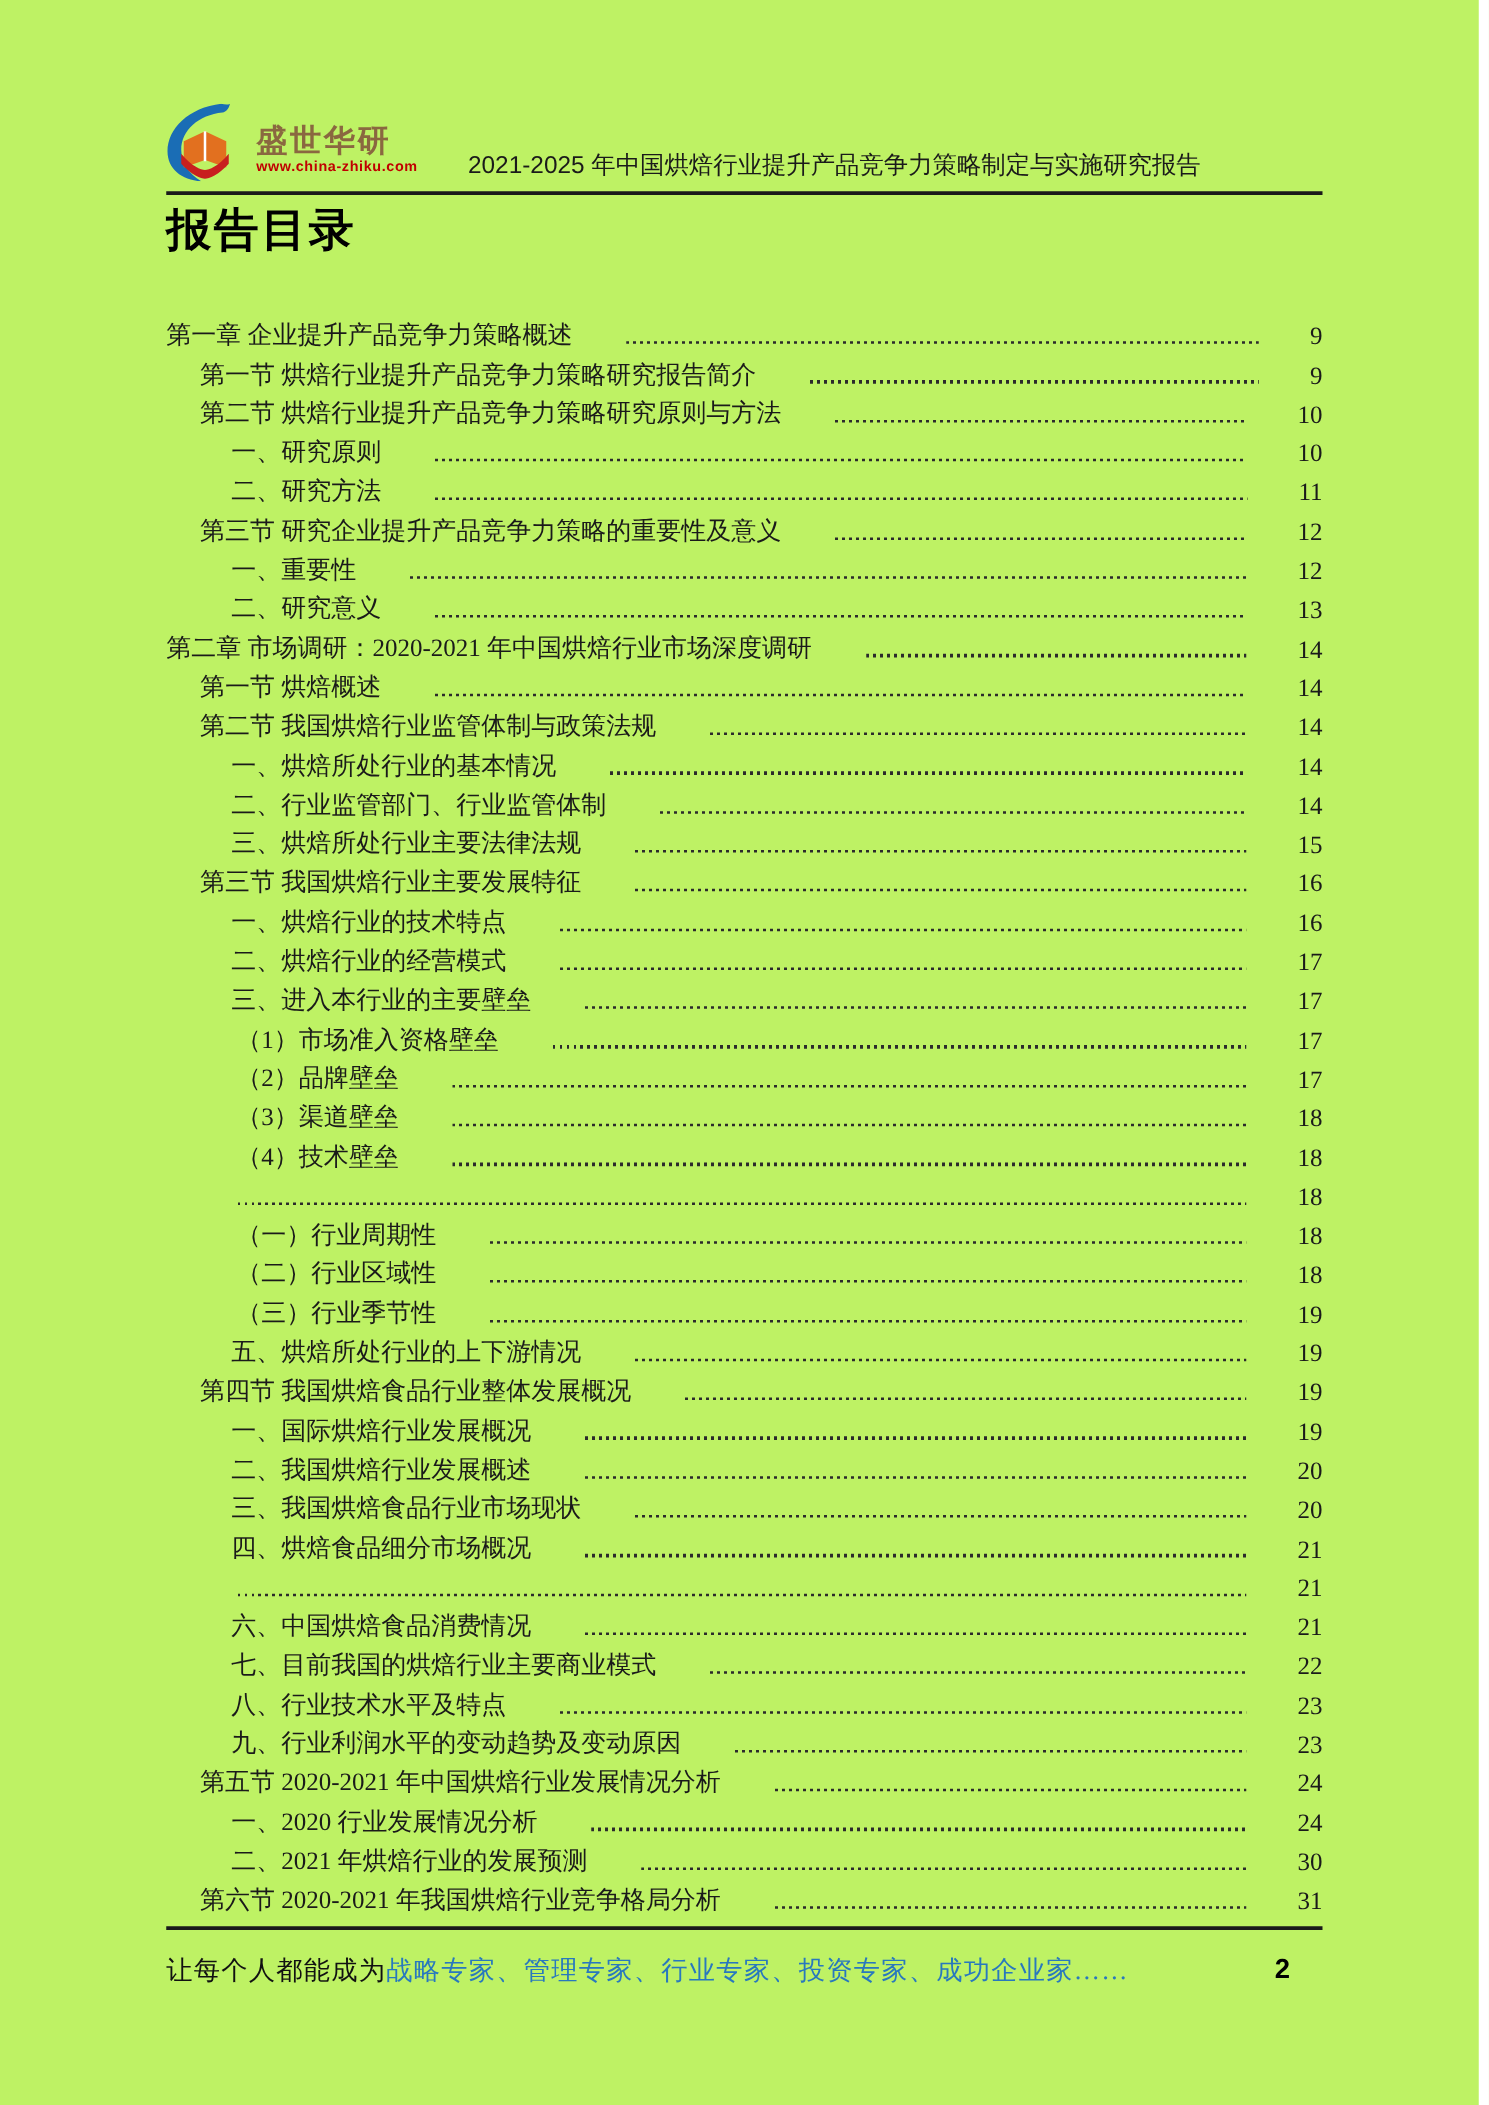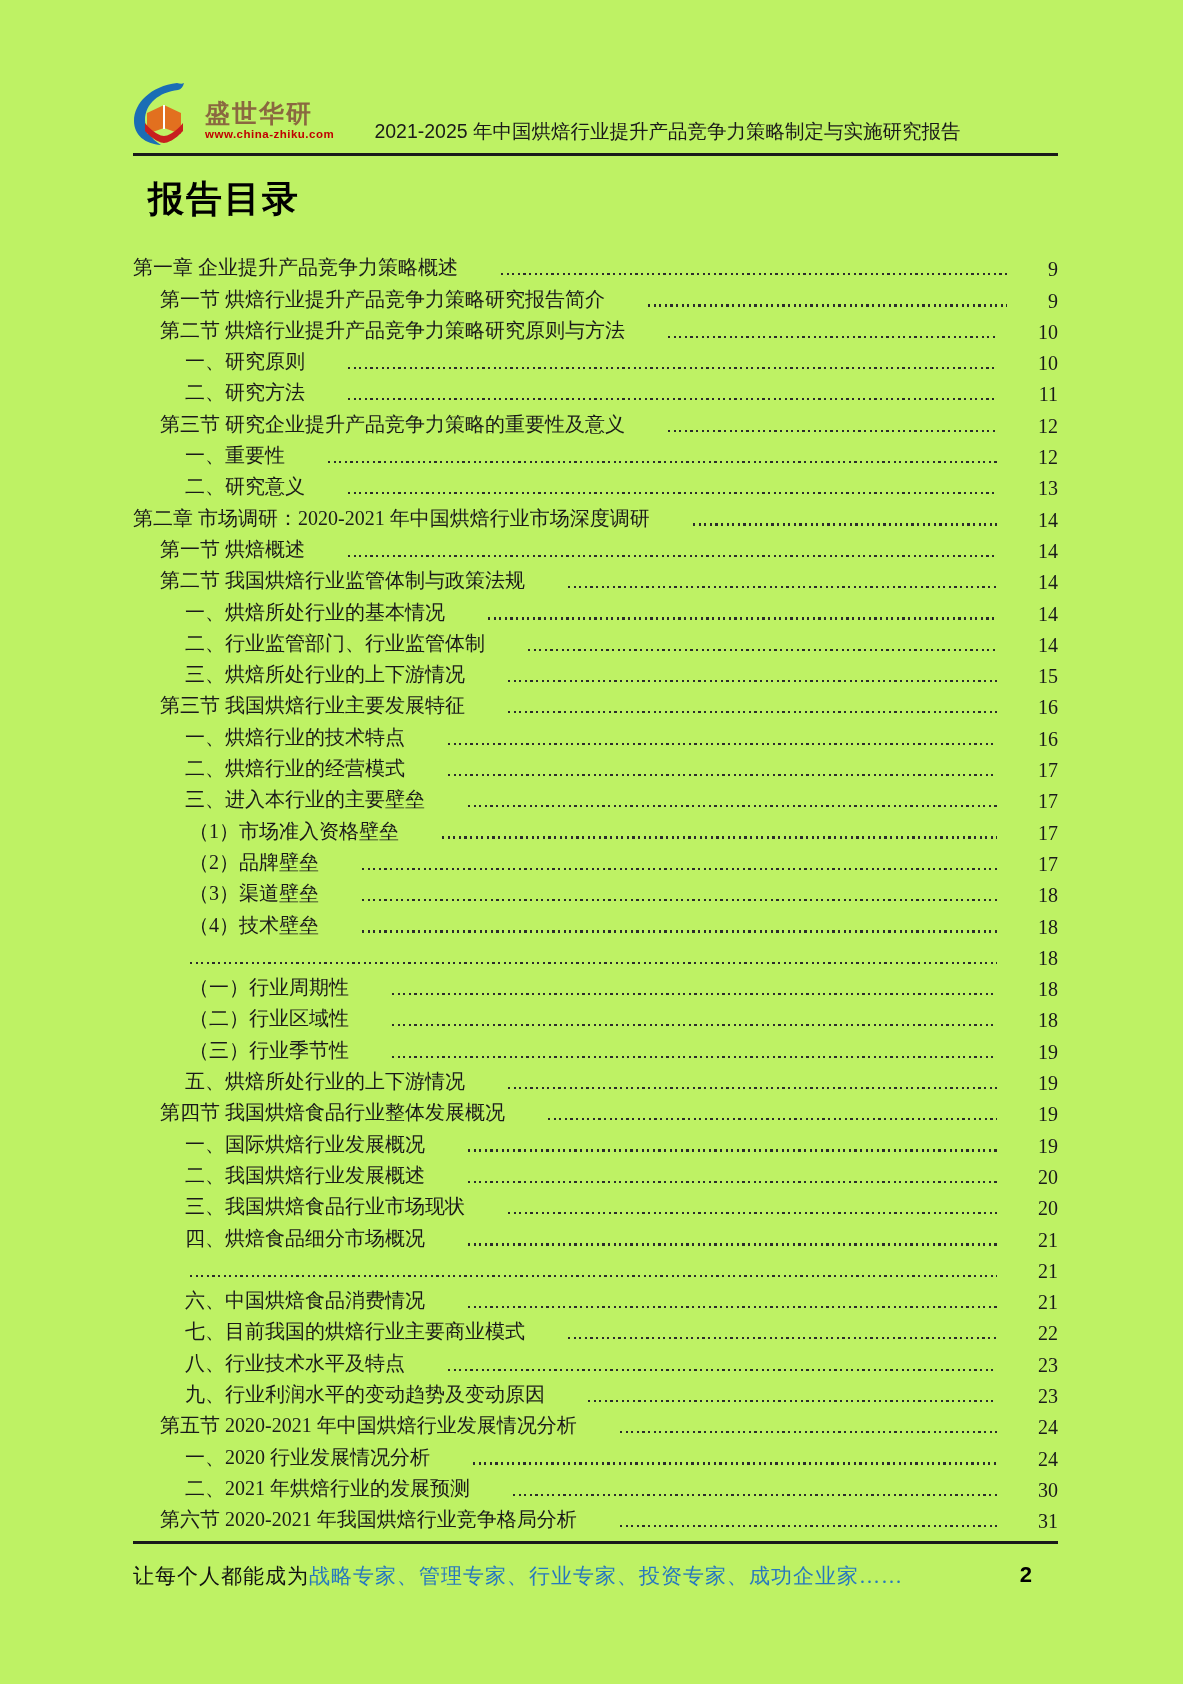--- a/index.html
+++ b/index.html
@@ -26,21 +26,21 @@
   }
   .header-title{
     position:absolute;left:230px;right:86px;bottom:2px;
     text-align:center;
     font-family:"Liberation Sans","DejaVu Sans",sans-serif;
     font-size:19.5px;color:#1a1a1a;white-space:nowrap;
   }
   .header-rule{position:absolute;left:133px;width:925px;top:153px;height:3px;background:#1a1a1a;}
   
   .page-title{
-    position:absolute;left:133px;top:160px;margin:15px;
+    position:absolute;left:133px;top:160px;margin:0;
     font-family:"Liberation Sans","DejaVu Sans",sans-serif;
     font-size:36px;font-weight:bold;letter-spacing:2px;color:#000;
   }
   
   .toc{position:absolute;left:133px;top:250px;width:925px;}
   .toc-row{display:flex;align-items:flex-end;height:31.3px;font-size:20px;gap:38px;}
   .toc-row.lv1{padding-left:0;}
   .toc-row.lv2{padding-left:27px;}
   .toc-row.lv3{padding-left:52px;text-align:right;}
   .toc-row.lv4{padding-left:56px;}
@@ -146,21 +146,21 @@
         <span class="toc-label">一、烘焙所处行业的基本情况</span>
         <span class="toc-dots"></span>
         <span class="toc-page">14</span>
       </div>
       <div class="toc-row lv3">
         <span class="toc-label">二、行业监管部门、行业监管体制</span>
         <span class="toc-dots"></span>
         <span class="toc-page">14</span>
       </div>
       <div class="toc-row lv3">
-        <span class="toc-label">三、烘焙所处行业的上下游情况</span>
+        <span class="toc-label">三、烘焙所处行业主要法律法规</span>
         <span class="toc-dots"></span>
         <span class="toc-page">15</span>
       </div>
       <div class="toc-row lv2">
         <span class="toc-label">第三节 我国烘焙行业主要发展特征</span>
         <span class="toc-dots"></span>
         <span class="toc-page">16</span>
       </div>
       <div class="toc-row lv3">
         <span class="toc-label">一、烘焙行业的技术特点</span>

